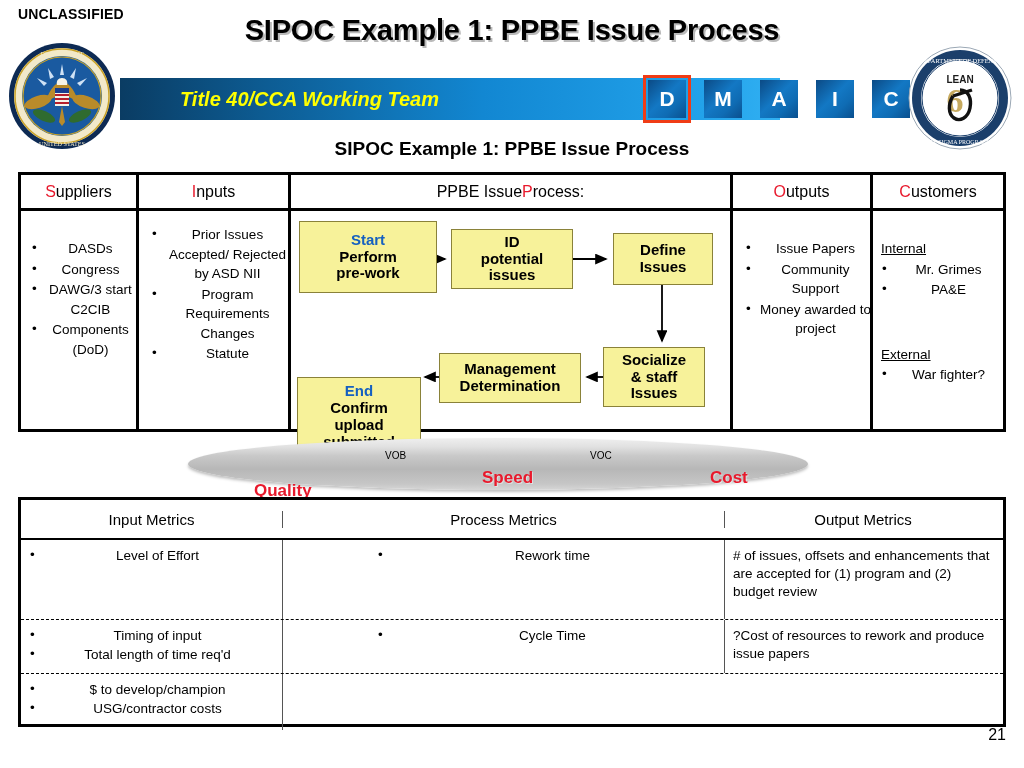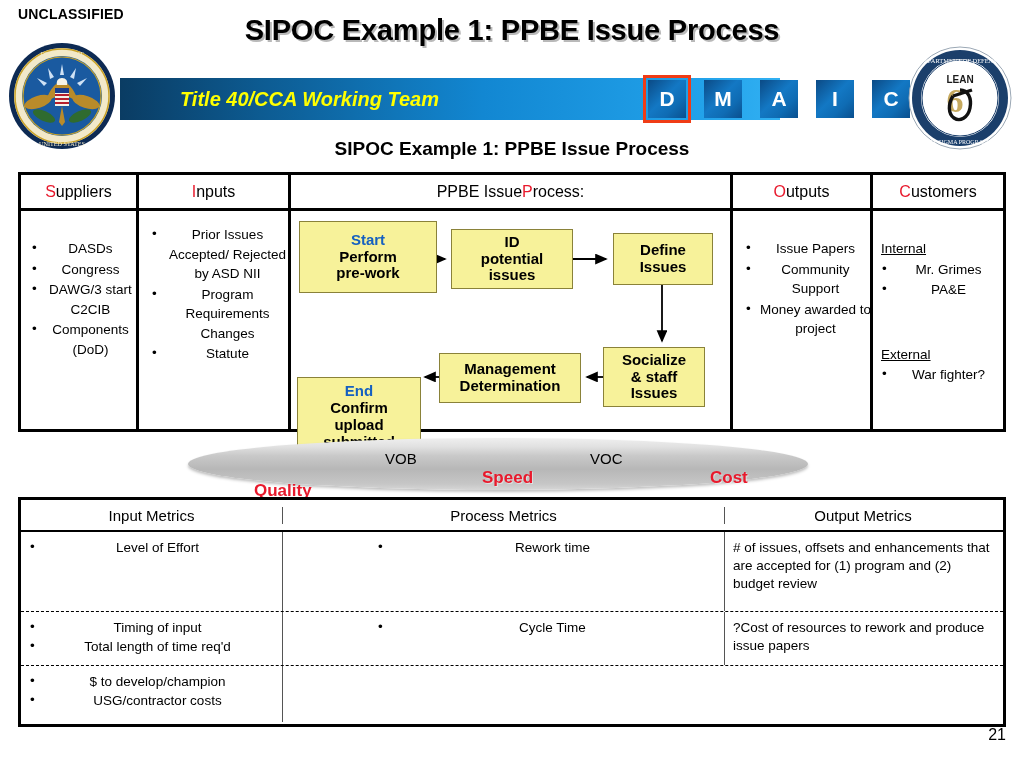--- a/index.html
+++ b/index.html
@@ -110,30 +110,30 @@
   #oval{
     position:absolute;left:170px;top:6px;width:620px;height:52px;
     border-radius:50%;
     background:linear-gradient(180deg,#efefef 0%,#e2e2e2 16%,#c9c9c9 34%,#b7b7b7 60%,#c6c6c6 88%,#d6d6d6 100%);
     box-shadow:0 2px 3px rgba(0,0,0,.25);
   }
   .oval-lbl{position:absolute;font-weight:bold;color:#e8192c;font-size:17px;text-shadow:1px 1px 0 rgba(255,255,255,.45);}
   #lbl-quality{left:236px;top:36px;margin-top:13px;}
   #lbl-speed{left:464px;top:36px;}
   #lbl-cost{left:692px;top:36px;}
-  .voice-lbl{position:absolute;font-size:15px;color:#000;}
+  .voice-lbl{position:absolute;font-size:10px;color:#000;}
   #lbl-vob{left:367px;top:18px;}
   #lbl-voc{left:572px;top:18px;}
 
   
   #metrics{
     position:absolute;left:18px;top:497px;width:988px;height:230px;
     border:3px solid #000;box-sizing:border-box;background:transparent;
   }
-  #metrics .mhrow{display:flex;height:32px;border-bottom:2px solid #000;box-sizing:border-box;align-items:center;}
+  #metrics .mhrow{display:flex;height:40px;border-bottom:2px solid #000;box-sizing:border-box;align-items:center;}
   #metrics .mh{
     display:flex;align-items:center;justify-content:center;
     font-size:15px;color:#000;box-sizing:border-box;border-right:1.6px solid #555;
   }
   #metrics .mh:last-child{border-right:none;}
   .m-in{width:262px;}
   .m-pr{width:442px;}
   .m-ou{width:276px;}
   #metrics .mrow{display:flex;box-sizing:border-box;border-bottom:1.6px dashed #000;}
   #metrics .mrow:last-child{border-bottom:none;}

